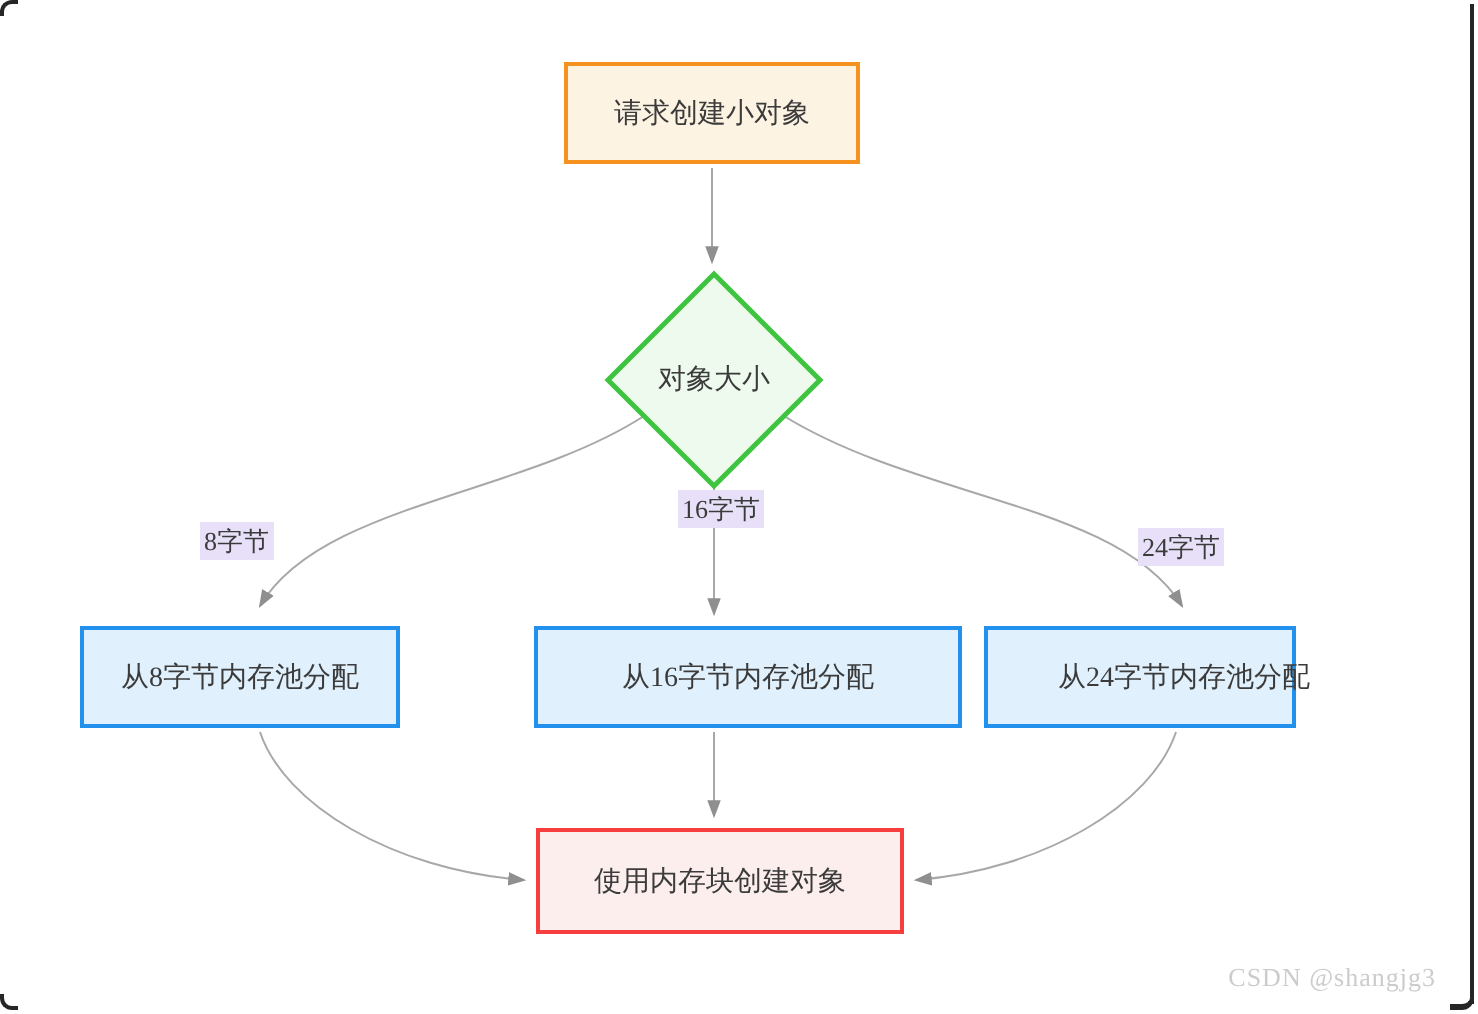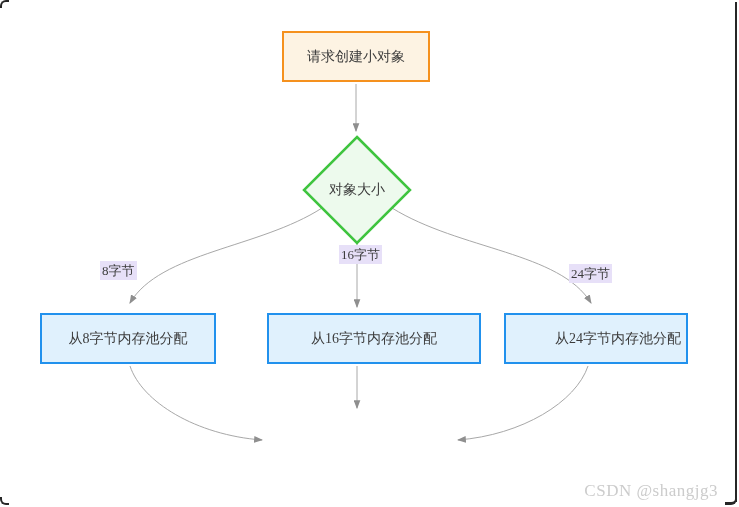--- a/index.html
+++ b/index.html
@@ -11,38 +11,38 @@
   .edge{stroke:var(--edge-line,#a8a8a8);stroke-width:1;fill:none;marker-end:url(#arrowhead);}
   .diamond{fill:var(--decision-fill,#edfaed);stroke:var(--decision-border,#3fc43f);stroke-width:2.5;}
   .node{
     position:absolute;box-sizing:border-box;display:flex;align-items:center;justify-content:center;
     font-size:14px;color:var(--node-text,#3b3b3b);text-align:center;white-space:nowrap;
   }
   .node.start{left:282px;top:31px;width:148px;height:51px;
     border:2px solid var(--start-border,#f5911e);background:var(--start-fill,#fdf3e3);}
   .node.pool{top:313px;height:51px;
     border:2px solid var(--pool-border,#2191ed);background:var(--pool-fill,#e0f1fd);}
-  .node.pool8{left:40px;width:176px;}
+  .node.pool8{left:40px;width:160px;}
   .node.pool16{left:267px;width:214px;}
-  .node.pool24{left:504px;width:184px;padding-left:44px;}
+  .node.pool24{left:492px;width:156px;padding-left:44px;}
   .node.create{left:268px;top:414px;width:184px;height:53px;
     border:2px solid var(--create-border,#f73e3e);background:var(--create-fill,#fdeeee);}
   .decision-label{
     position:absolute;left:307px;top:181px;width:100px;text-align:center;
     font-size:14px;color:var(--node-text,#3b3b3b);white-space:nowrap;
   }
   .edge-label{
     position:absolute;font-size:13px;line-height:17px;color:var(--node-text,#3b3b3b);
     background:var(--edge-label-bg,#e7e0f8);padding:1px 2px;white-space:nowrap;
   }
   .edge-label.b8{left:100px;top:261px;}
   .edge-label.b16{left:339px;top:245px;}
   .edge-label.b24{left:569px;top:264px;}
   .watermark{
-    position:absolute;right:21px;top:481px;font-size:17px;
+    position:absolute;right:21px;top:481px;font-size:13px;
     color:var(--watermark-color,#cccccc);letter-spacing:.5px;
   }
   
   .frame-right{position:absolute;left:735px;top:2px;width:2px;height:500px;background:#262626;}
   .corner{position:absolute;border:0 solid #262626;box-sizing:border-box;}
   .corner.tl{left:0;top:0;width:9px;height:8px;border-left-width:2px;border-top-width:2px;border-top-left-radius:6px;}
   .corner.bl{left:0;top:497px;width:9px;height:8px;border-left-width:2px;border-bottom-width:2px;border-bottom-left-radius:6px;}
   .corner.br{left:725px;top:498px;width:12px;height:7px;border-right-width:2px;border-bottom-width:3px;border-bottom-right-radius:6px;}
 </style>
 </head>
@@ -79,20 +79,23 @@
   </div>
 
   <div class="node pool pool16">
     <span>从16字节内存池分配</span>
   </div>
 
   <div class="node pool pool24">
     <span>从24字节内存池分配</span>
   </div>
 
+  <div class="node create">
+    <span>使用内存块创建对象</span>
+  </div>
 
   <div class="edge-label b8">8字节</div>
   <div class="edge-label b16">16字节</div>
   <div class="edge-label b24">24字节</div>
 
   <div class="watermark">CSDN @shangjg3</div>
 
   <div class="frame-right"></div>
   <div class="corner tl"></div>
   <div class="corner bl"></div>

